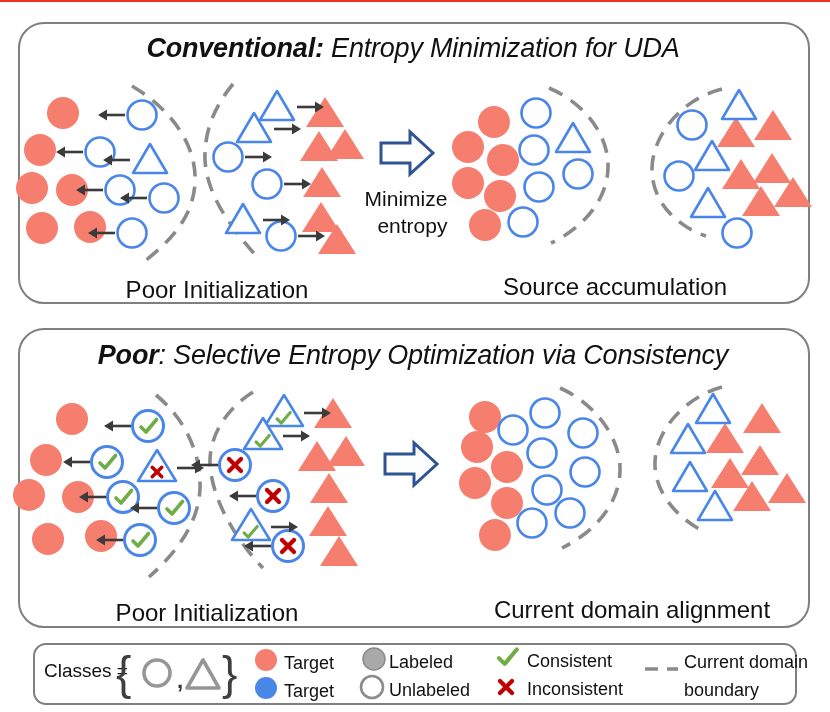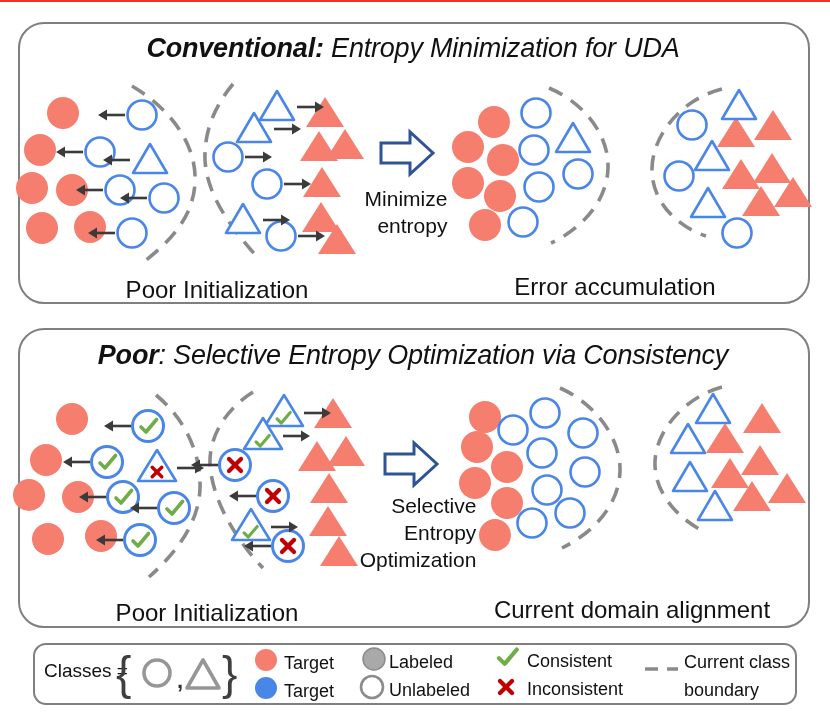--- a/index.html
+++ b/index.html
@@ -212,36 +212,33 @@
       <polyline points="498.95,658.15 504.7,663.9 516.775,649.525" fill="none" stroke="#70AD47" stroke-width="4.14" stroke-linecap="round" stroke-linejoin="round"></polyline>
       <line x1="500" y1="681" x2="512" y2="693" stroke="#C00000" stroke-width="4.2" stroke-linecap="round"></line>
       <line x1="512" y1="681" x2="500" y2="693" stroke="#C00000" stroke-width="4.2" stroke-linecap="round"></line>
       <line x1="645" y1="669" x2="678" y2="669" stroke="#8A8A8A" stroke-width="3.6" stroke-dasharray="13 9"></line>
     </svg>
 
   <div class="title" id="title1"><span class="b">Conventional:</span><span> Entropy Minimization for UDA</span></div>
   <div class="title" id="title2"><span class="b">Poor</span><span>: Selective Entropy Optimization via Consistency</span></div>
 
   <div class="clabel" style="left:217px;top:276px;">Poor Initialization</div>
-  <div class="clabel" style="left:615px;top:273px;">Error accumulation</div>
+  <div class="clabel" style="left:615px;top:273px;">Source accumulation</div>
   <div class="alabel" style="left:406px;top:185px;">Minimize
 entropy</div>
 
   <div class="clabel" style="left:207px;top:599px;">Poor Initialization</div>
   <div class="clabel" style="left:632px;top:596px;">Current domain alignment</div>
-  <div class="alabel" style="left:418px;top:492px;">Selective
-Entropy
-Optimization</div>
 
   <div class="ltx" style="left:44px;top:657px;font-size:19px;">Classes =</div>
   <div class="brace" style="left:116px;top:649px;">{</div>
   <div class="comma" style="left:177px;top:668px;">,</div>
   <div class="brace" style="left:222px;top:649px;">}</div>
 
   <div class="ltx" style="left:284px;top:650px;">Target</div>
   <div class="ltx" style="left:284px;top:678px;">Target</div>
   <div class="ltx" style="left:389px;top:649px;">Labeled</div>
   <div class="ltx" style="left:389px;top:677px;">Unlabeled</div>
   <div class="ltx" style="left:527px;top:648px;">Consistent</div>
   <div class="ltx" style="left:527px;top:676px;">Inconsistent</div>
-  <div class="ltx" style="left:684px;top:648px;line-height:28px;">Current class
+  <div class="ltx" style="left:684px;top:648px;line-height:28px;">Current domain
 boundary</div>
 </div>
 
 </body></html>

